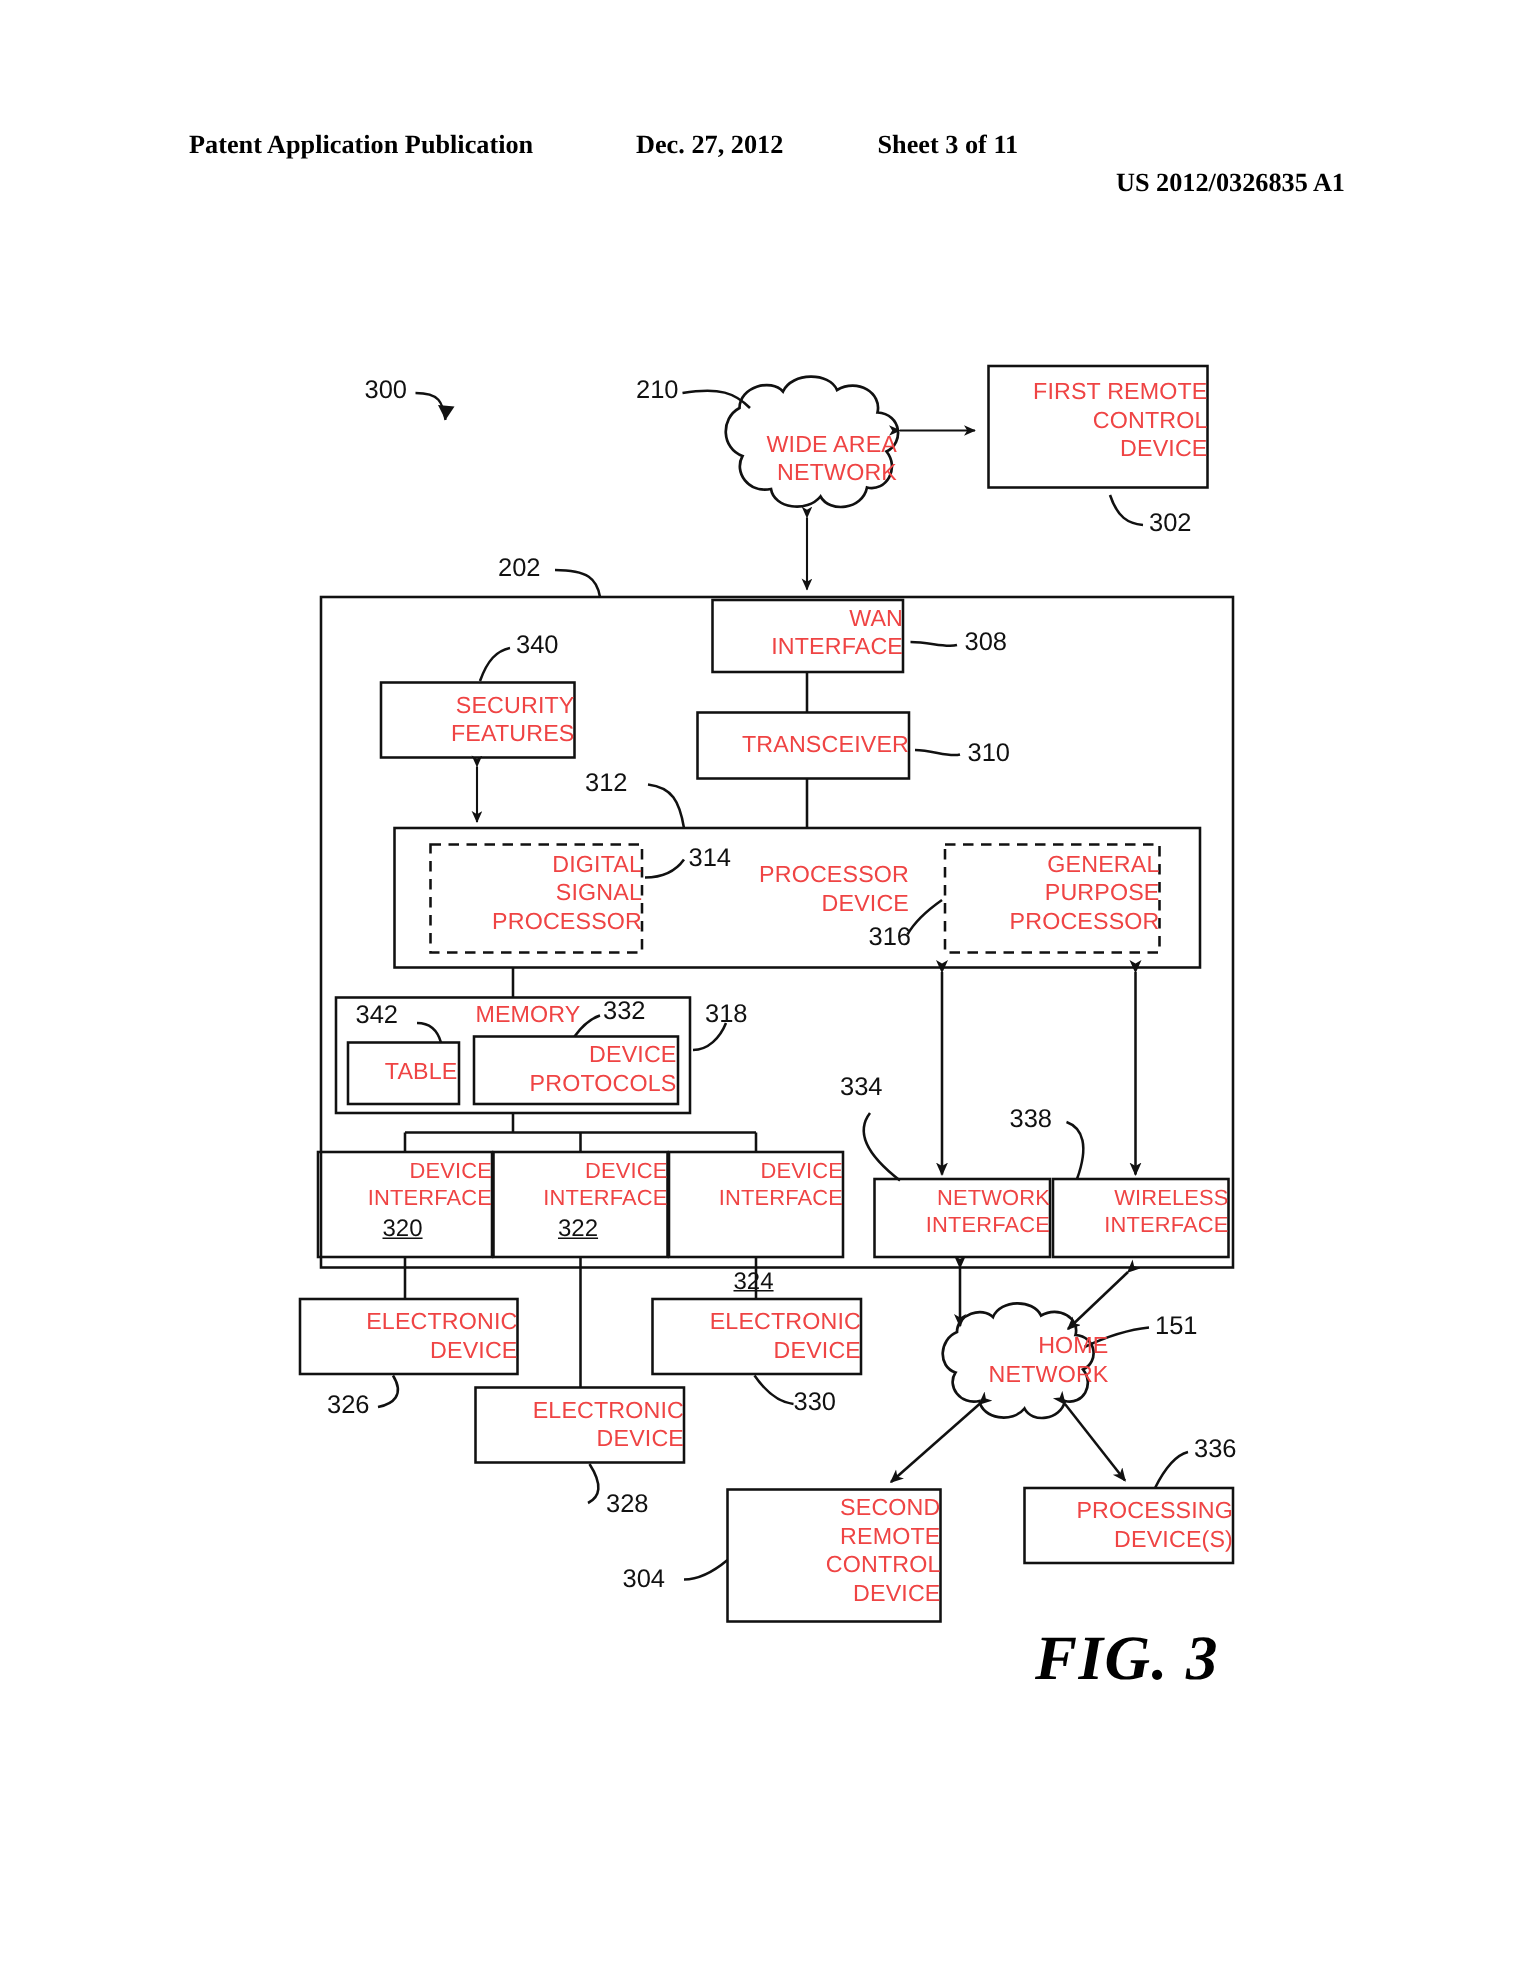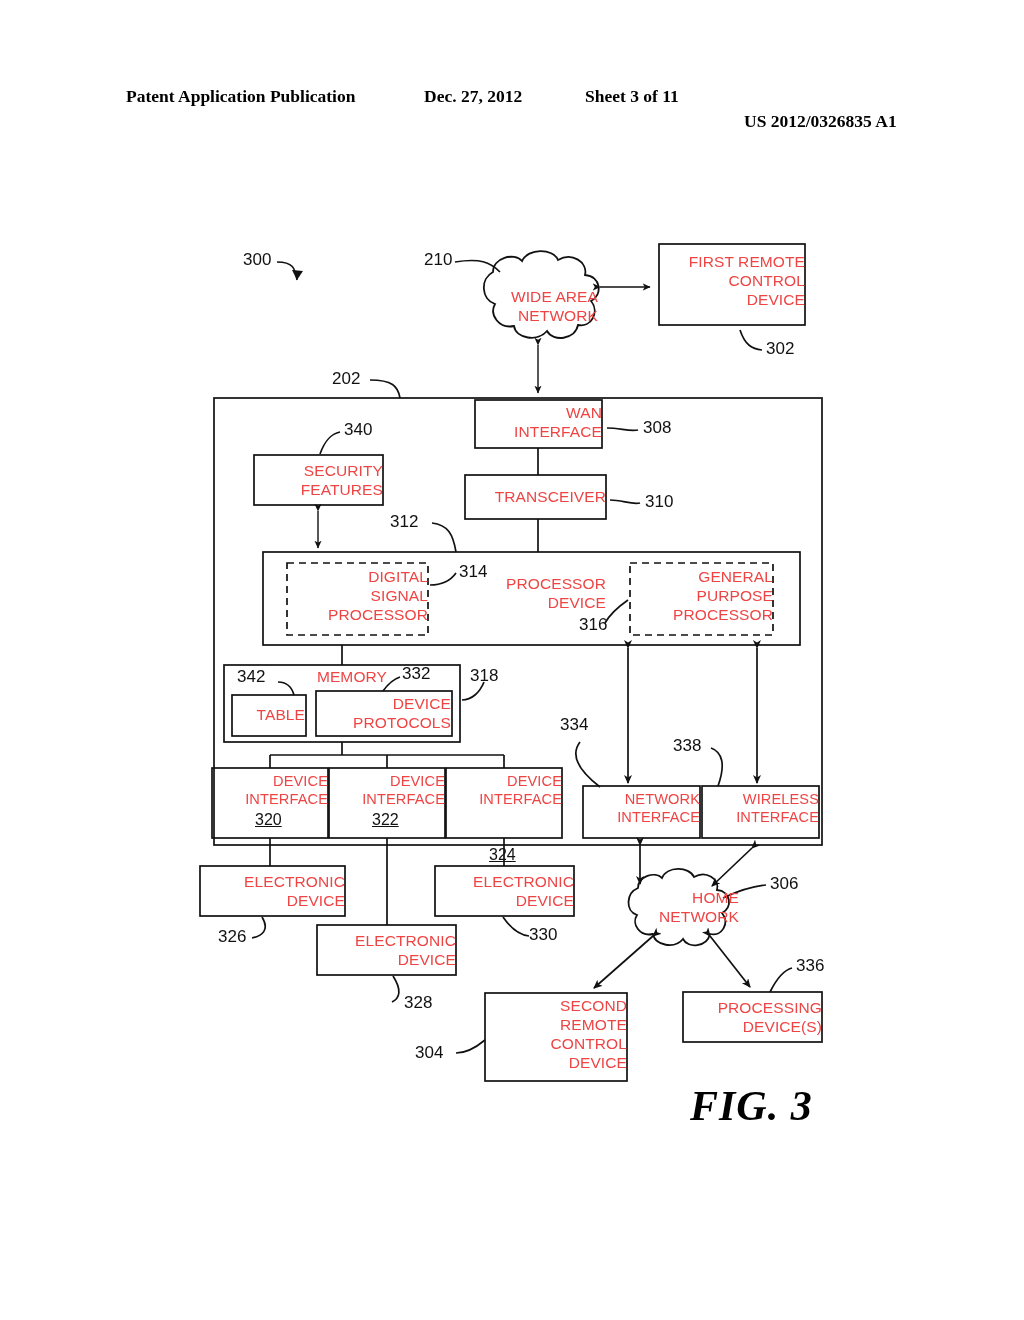--- a/index.html
+++ b/index.html
@@ -282,21 +282,21 @@
   <div class="lbl" style="left:317px; top:931px; width:139px;">ELECTRONIC
 DEVICE</div>
   <div class="ref" style="left:404px; top:993px;">328</div>
 
   <div class="lbl" style="left:435px; top:872px; width:139px;">ELECTRONIC
 DEVICE</div>
   <div class="ref" style="left:529px; top:925px;">330</div>
 
   <div class="lbl" style="left:621px; top:888px; width:118px;">HOME
 NETWORK</div>
-  <div class="ref" style="left:770px; top:874px;">306</div>
+  <div class="ref" style="left:770px; top:874px;">151</div>
 
   <div class="lbl" style="left:486px; top:996px; width:141px;">SECOND
 REMOTE
 CONTROL
 DEVICE</div>
   <div class="ref" style="left:415px; top:1043px;">304</div>
 
   <div class="lbl" style="left:683px; top:998px; width:139px;">PROCESSING
 DEVICE(S)</div>
   <div class="ref" style="left:796px; top:956px;">336</div>

